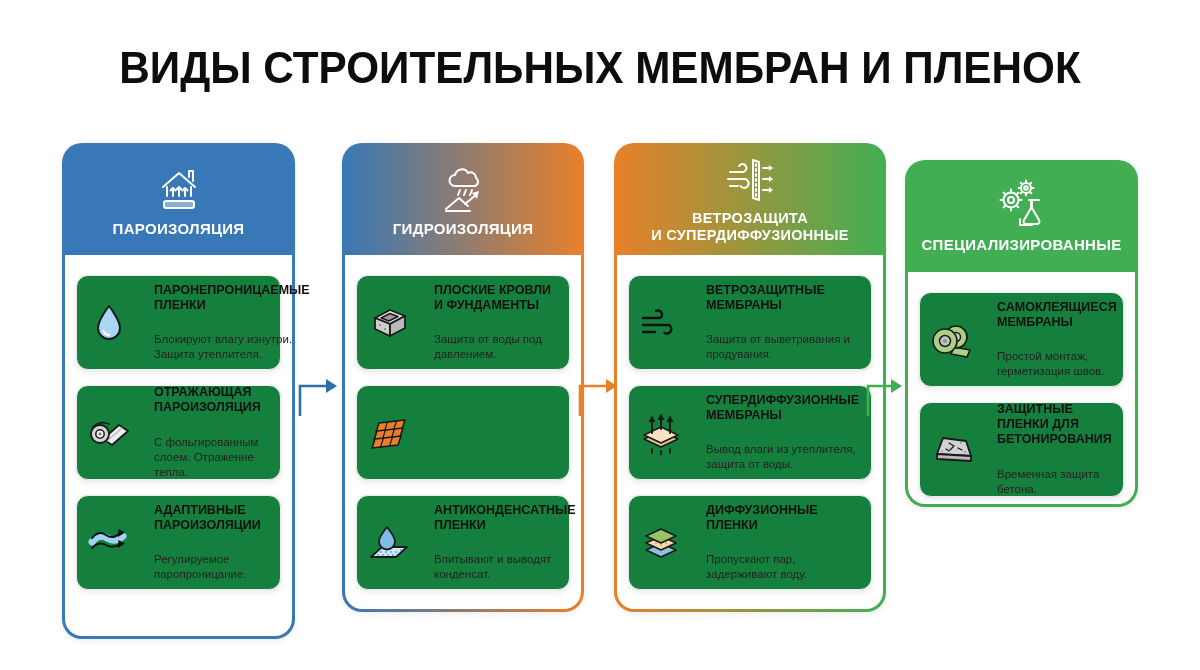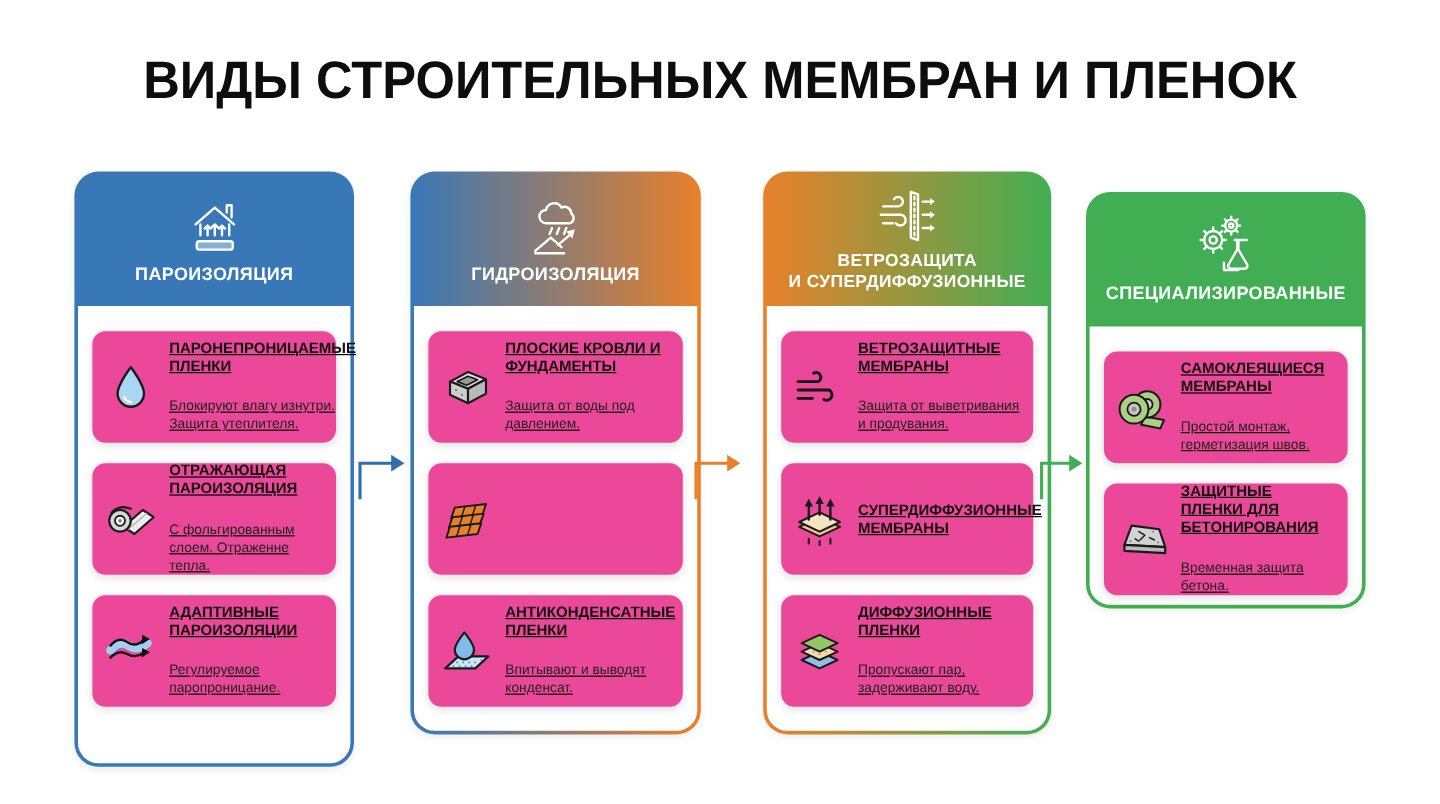--- a/index.html
+++ b/index.html
@@ -8,38 +8,38 @@
     background:#ffffff; font-family:"Liberation Sans", sans-serif;
   }
   .page-title {
     position:absolute; top:46px; left:0; width:1200px; text-align:center;
     font-size:44px; font-weight:bold; color:#0d0d0d; line-height:1;
     letter-spacing:0px; transform:scaleX(.96); transform-origin:center;
   }
   .column { position:absolute; border-radius:20px; box-shadow:0 2px 6px rgba(0,0,0,.08); }
   .col-1 { left:62px;  top:143px; width:233px; height:496px; background:#3878b6; }
   .col-2 { left:342px; top:143px; width:242px; height:469px; background:linear-gradient(90deg,#3878b6,#e8802a); }
-  .col-3 { left:636px; top:143px; width:240px; height:469px; background:linear-gradient(90deg,#e8802a,#42ae54); }
+  .col-3 { left:614px; top:143px; width:240px; height:469px; background:linear-gradient(90deg,#e8802a,#42ae54);padding-left:32px; }
   .col-4 { left:905px; top:160px; width:233px; height:347px; background:#42ae54; }
   .col-header {
     position:absolute; top:0; left:0; right:0; height:112px; color:#fff;
     display:flex; flex-direction:column; align-items:center; justify-content:center; gap:4px;
   }
   .hicon { flex:0 0 auto; }
   .hlabel { font-weight:bold; font-size:15px; line-height:1.2; text-align:center; padding:0 6px; letter-spacing:.3px; }
   .col-3 .hlabel { font-size:14.5px; }
   .col-body {
     position:absolute; top:112px; left:3px; right:3px; bottom:3px; background:#ffffff;
     border-radius:0 0 17px 17px; padding:20px 11px 0; box-sizing:border-box;
   }
   .card {
-    background:#ec4899; border:1px solid #ececec; border-radius:12px;
+    background:#15803d; border:1px solid #ececec; border-radius:12px;
     box-shadow:0 2px 6px rgba(0,0,0,.10);
     height:95px; margin-bottom:15px; box-sizing:border-box;
-    display:flex; align-items:center; gap:9px; padding:8px 8px 8px 9px;text-decoration:underline;
+    display:flex; align-items:center; gap:22px; padding:8px 8px 8px 9px;
   }
   .cicon { flex:0 0 46px; display:flex; justify-content:center; align-items:center; }
   .ctext { flex:1 1 auto; }
   .ctitle { font-size:12.5px; font-weight:bold; color:#111; line-height:1.18; }
   .cdesc  { font-size:11.5px; color:#222; line-height:1.3; margin-top:20px; }
   .connector { position:absolute; }
   .conn-1 { left:296px; top:370px; }
   .conn-2 { left:576px; top:370px; }
   .conn-3 { left:864px; top:370px; }
   svg.hdr { stroke:#fff; fill:none; stroke-width:2; stroke-linecap:round; stroke-linejoin:round; }
@@ -224,20 +224,21 @@
           <path d="M13 22 V10" stroke="#1a1a1a" stroke-width="2" fill="none"></path>
             <polygon points="9.5,11 16.5,11 13,4.5" fill="#1a1a1a"></polygon>
           <path d="M22 18 V8" stroke="#1a1a1a" stroke-width="2" fill="none"></path>
             <polygon points="18.5,9 25.5,9 22,2.5" fill="#1a1a1a"></polygon>
           <path d="M31 22 V10" stroke="#1a1a1a" stroke-width="2" fill="none"></path>
             <polygon points="27.5,11 34.5,11 31,4.5" fill="#1a1a1a"></polygon>
         </svg>
       </span>
       <div class="ctext">
         <div class="ctitle">СУПЕРДИФФУЗИОННЫЕ МЕМБРАНЫ</div>
+        <div class="cdesc">Вывод влаги из утеплителя, защита от воды.</div>
       </div>
     </div>
     <div class="card">
       <span class="cicon">
         <svg class="cic" width="44" height="44" viewBox="0 0 44 44">
           <path d="M7 29 L22 22 L37 29 L22 36 Z" fill="#8ebfe4" stroke="#1a1a1a" stroke-width="1.7"></path>
           <path d="M7 22 L22 15 L37 22 L22 29 Z" fill="#f0dcab" stroke="#1a1a1a" stroke-width="1.7"></path>
           <g fill="#b08d4f">
               <circle cx="17" cy="22" r=".8"></circle>
               <circle cx="22" cy="24" r=".8"></circle>

